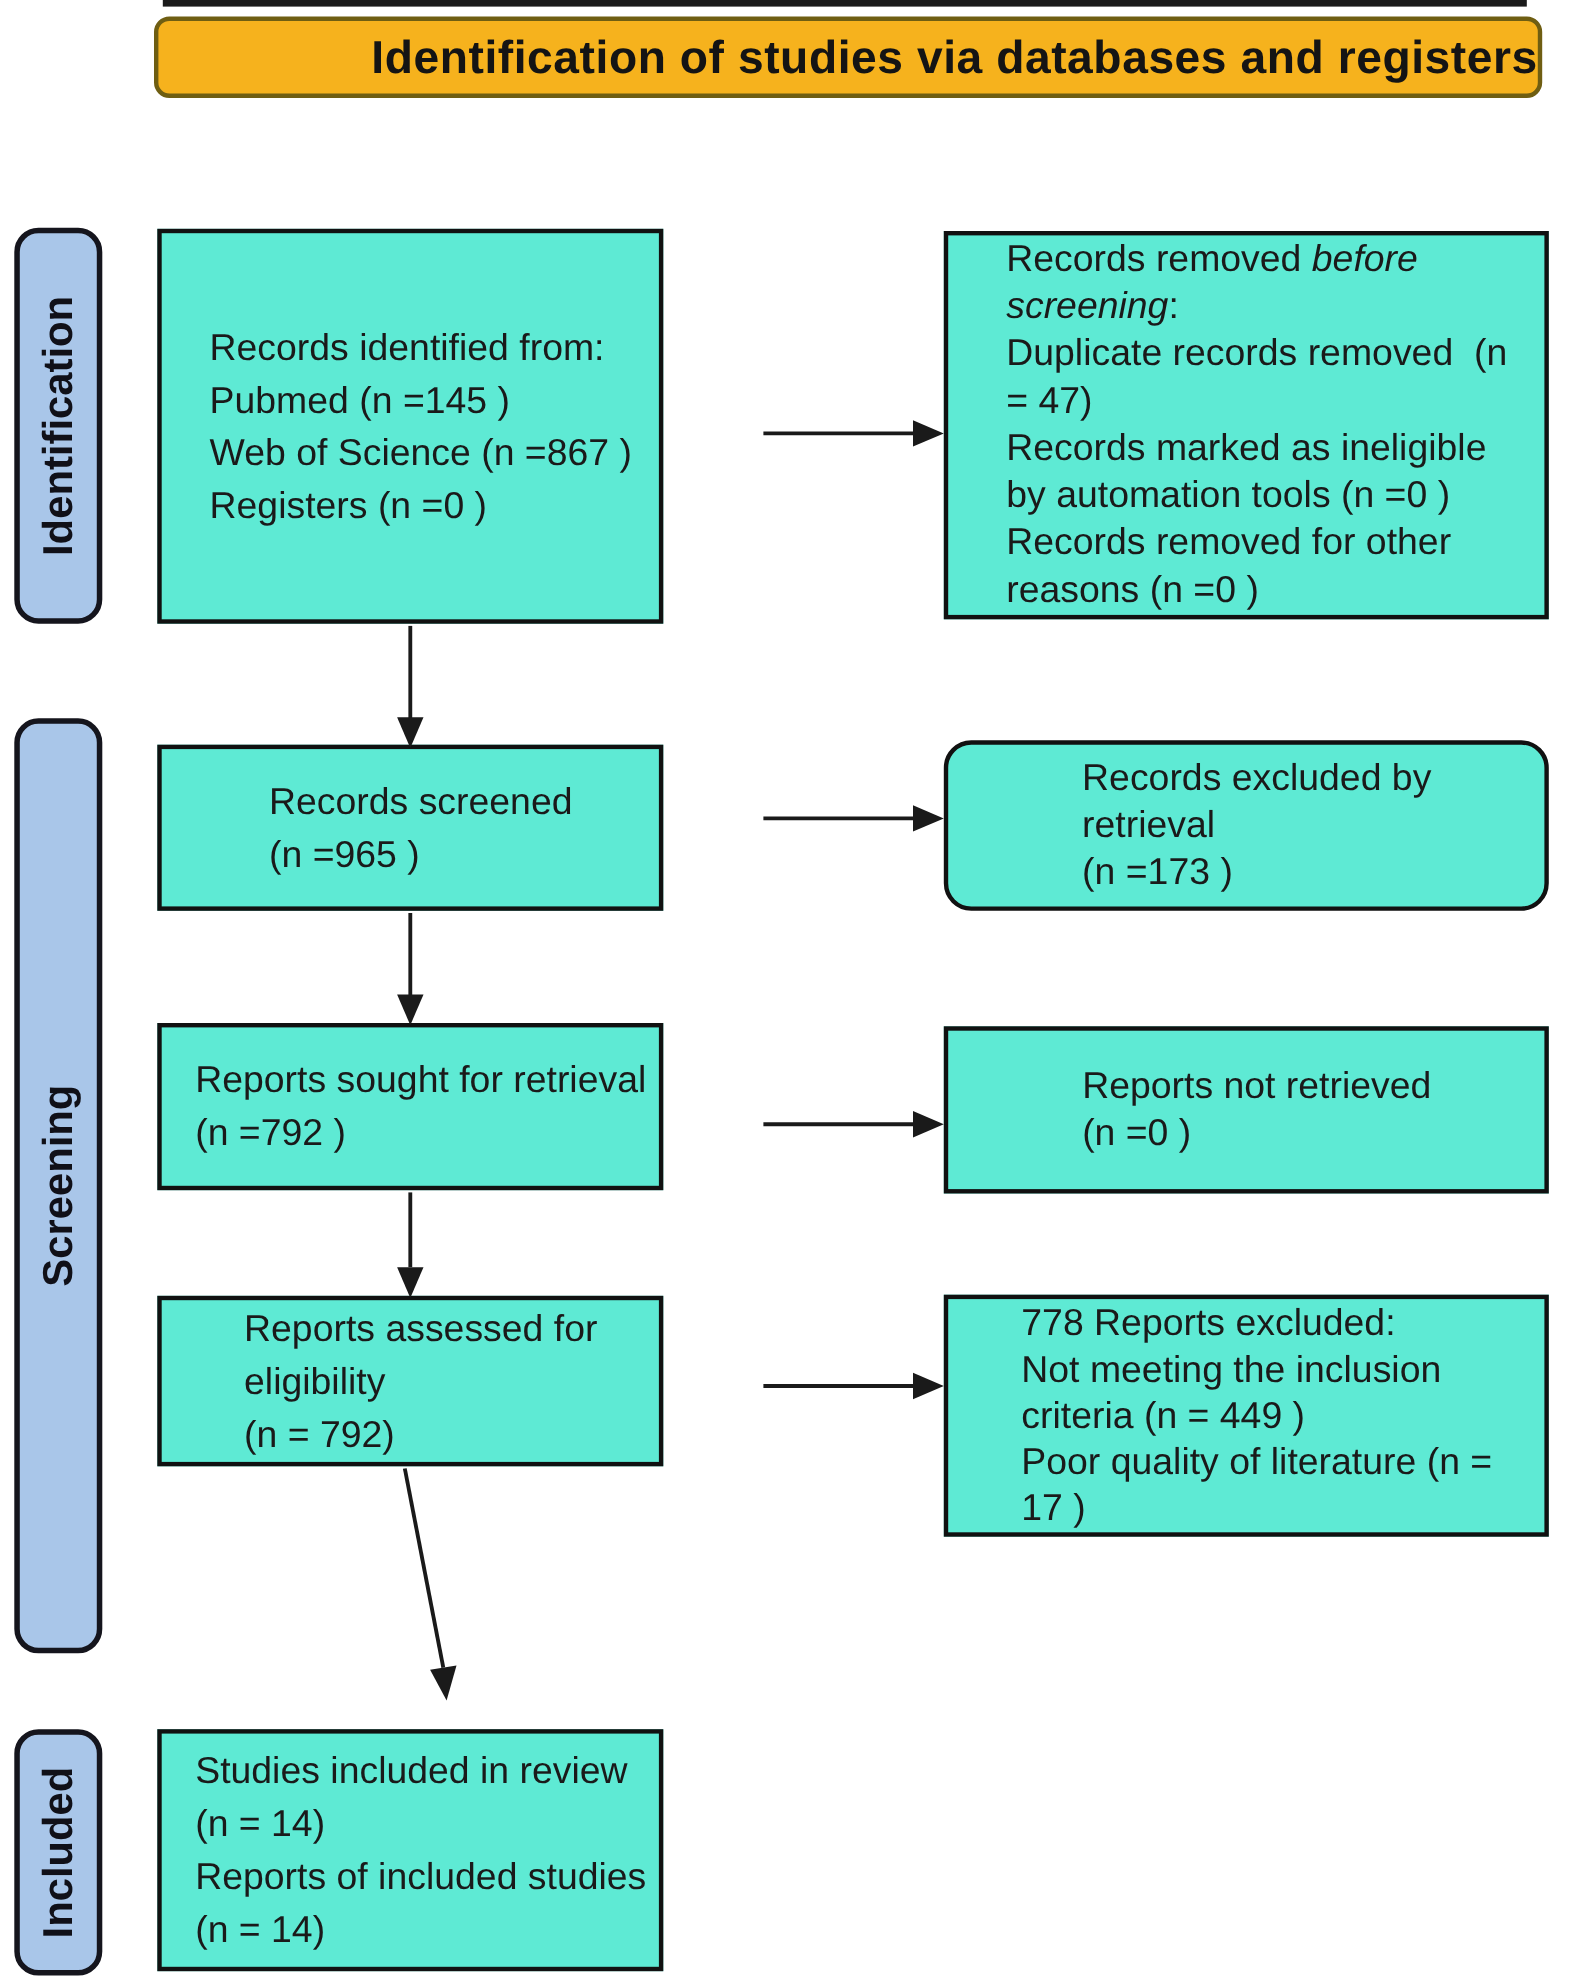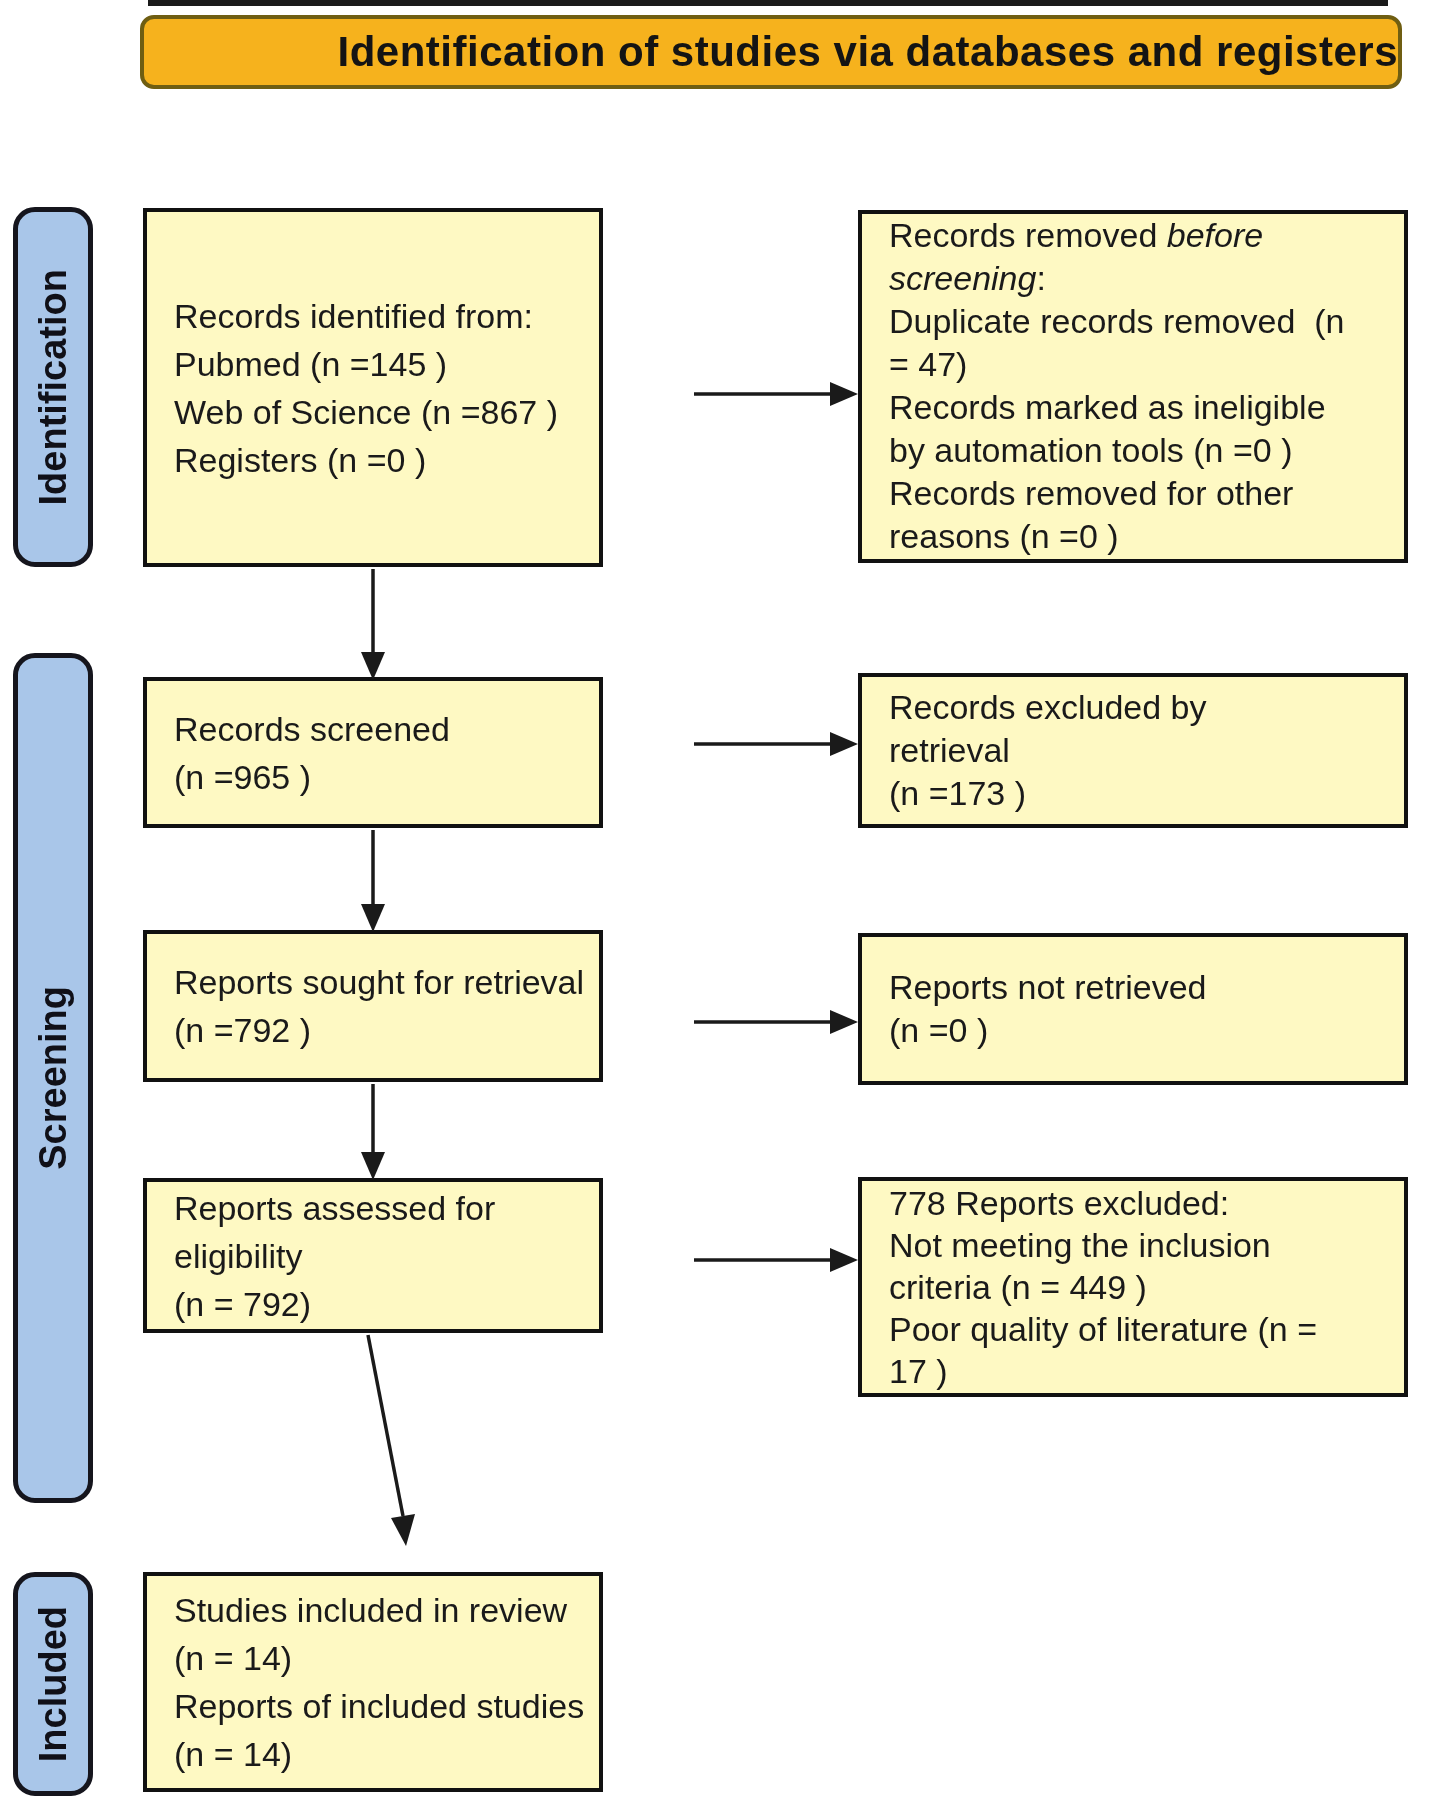--- a/index.html
+++ b/index.html
@@ -47,34 +47,34 @@
   .stage-screening{top:653px;height:850px;}
   .stage-included{top:1572px;height:224px;}
   .stage-text{
     writing-mode:vertical-rl;
     transform:rotate(180deg);
     font-size:38px;font-weight:bold;color:#101018;
     white-space:nowrap;
   }
   .fbox{
     position:absolute;
-    background:#fef9c3;
+    background:#5eead4;
     border:4px solid var(--box-border);
     box-sizing:border-box;
-    display:flex;flex-direction:column;justify-content:center;
+    display:flex;flex-direction:column;justify-content:center;align-items:center;
   }
   .fbox.left{left:143px;width:460px;}
   .fbox.right{left:858px;width:550px;}
   .fbox.b1{top:208px;height:359px;}
   .fbox.b2{top:677px;height:151px;}
   .fbox.b3{top:930px;height:152px;}
   .fbox.b4{top:1178px;height:155px;}
   .fbox.b5{top:1572px;height:220px;}
   .fbox.r1{top:210px;height:353px;justify-content:flex-start;}
-  .fbox.r2{top:673px;height:155px;}
+  .fbox.r2{top:673px;height:155px;border-radius:25px;}
   .fbox.r3{top:933px;height:152px;}
   .fbox.r4{top:1177px;height:220px;}
   .box-text{padding-left:27px;padding-right:8px;}
   .fbox.left .box-text{font-size:34px;line-height:48px;}
   .fbox.right .box-text{font-size:34px;line-height:43px;}
   .fbox.r4 .box-text{line-height:42px;}
   .line{white-space:pre;}
   .italic{font-style:italic;}
   svg.arrows{
     position:absolute;left:0;top:0;width:1429px;height:1806px;

